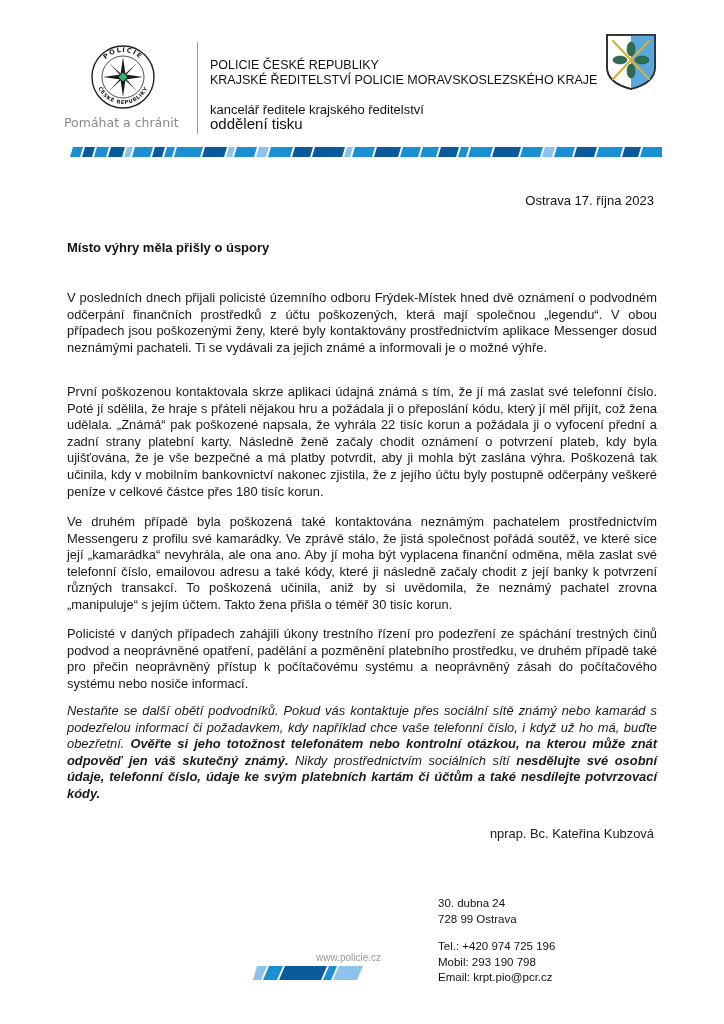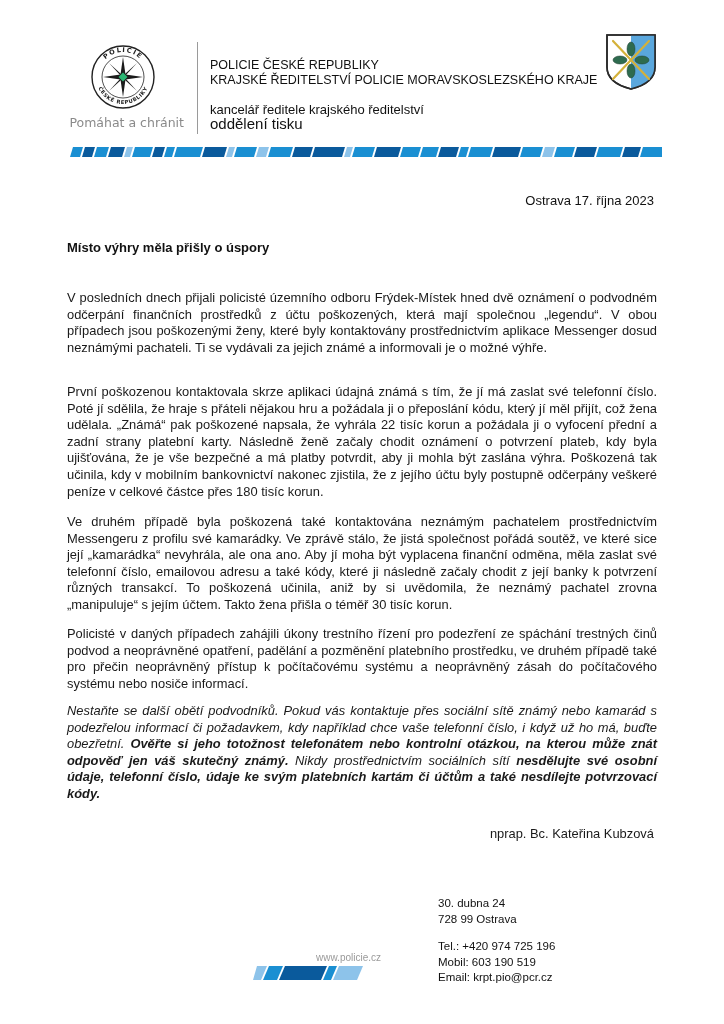--- a/index.html
+++ b/index.html
@@ -2,21 +2,21 @@
 <html><head>
 <meta charset="utf-8">
 <style>
   html, body { margin: 0; padding: 0; background: #ffffff; }
   body { width: 724px; height: 1024px; position: relative; overflow: hidden;
          font-family: "Liberation Sans", sans-serif; color: #111; }
   .abs { position: absolute; }
 
   
   #logo { left: 90px; top: 44px; width: 66px; height: 66px; }
-  #motto { left: 64px; top: 115px; width: 120px; text-align: right;
+  #motto { left: 64px; top: 115px; width: 120px; text-align: left;
            font-family: "DejaVu Sans", sans-serif; font-size: 12.5px; color: #8a8a8a; }
   #vline { left: 197px; top: 42px; width: 1px; height: 92px; background: #9a9a9a; }
   #org1 { left: 210px; top: 58px; font-size: 12.5px; line-height: 15px; color: #111; white-space: nowrap; }
   #org2 { left: 210px; top: 73px; font-size: 12.5px; line-height: 15px; color: #111; white-space: nowrap; }
   #dept1 { left: 210px; top: 103px; font-size: 13px; line-height: 14px; color: #111; }
   #dept2 { left: 210px; top: 117px; font-size: 15px; line-height: 14px; color: #111; }
   #crest { left: 605px; top: 33px; width: 52px; height: 58px; }
 
   #stripe { left: 70px; top: 147px; width: 592px; height: 10px; }
 
@@ -137,21 +137,21 @@
 <div id="p4" class="abs para">Policisté v daných případech zahájili úkony trestního řízení pro podezření ze spáchání trestných činů podvod a neoprávněné opatření, padělání a pozměnění platebního prostředku, ve druhém případě také pro přečin neoprávněný přístup k počítačovému systému a neoprávněný zásah do počítačového systému nebo nosiče informací.</div>
 <div id="p5" class="abs para"><span class="it">Nestaňte se další obětí podvodníků. Pokud vás kontaktuje přes sociální sítě známý nebo kamarád s podezřelou informací či požadavkem, kdy například chce vaše telefonní číslo, i když už ho má, buďte obezřetní. </span><span class="bi">Ověřte si jeho totožnost telefonátem nebo kontrolní otázkou, na kterou může znát odpověď jen váš skutečný známý.</span><span class="it"> Nikdy prostřednictvím sociálních sítí </span><span class="bi">nesdělujte své osobní údaje, telefonní číslo, údaje ke svým platebních kartám či účtům a také nesdílejte potvrzovací kódy.</span></div>
 
 <div id="signature" class="abs">nprap. Bc. Kateřina Kubzová</div>
 
 <div id="contact" class="abs">
   <div>30. dubna 24</div>
   <div>728 99 Ostrava</div>
   <div class="gap"></div>
   <div>Tel.: +420 974 725 196</div>
-  <div>Mobil: 603 190 519</div>
+  <div>Mobil: 293 190 798</div>
   <div>Email: krpt.pio@pcr.cz</div>
 </div>
 
 <div id="web" class="abs">www.policie.cz</div>
 <svg id="footstripe" class="abs" viewBox="0 0 110 14" preserveAspectRatio="none">
   <polygon points="4,0 14,0 8,14 0,14" fill="#8dc3ea"></polygon>
   <polygon points="16,0 30,0 24,14 10,14" fill="#1a8fd2"></polygon>
   <polygon points="32,0 74,0 68,14 26,14" fill="#0a5a9c"></polygon>
   <polygon points="76,0 84,0 78,14 70,14" fill="#1a8fd2"></polygon>
   <polygon points="86,0 110,0 104,14 80,14" fill="#8dc3ea"></polygon>

